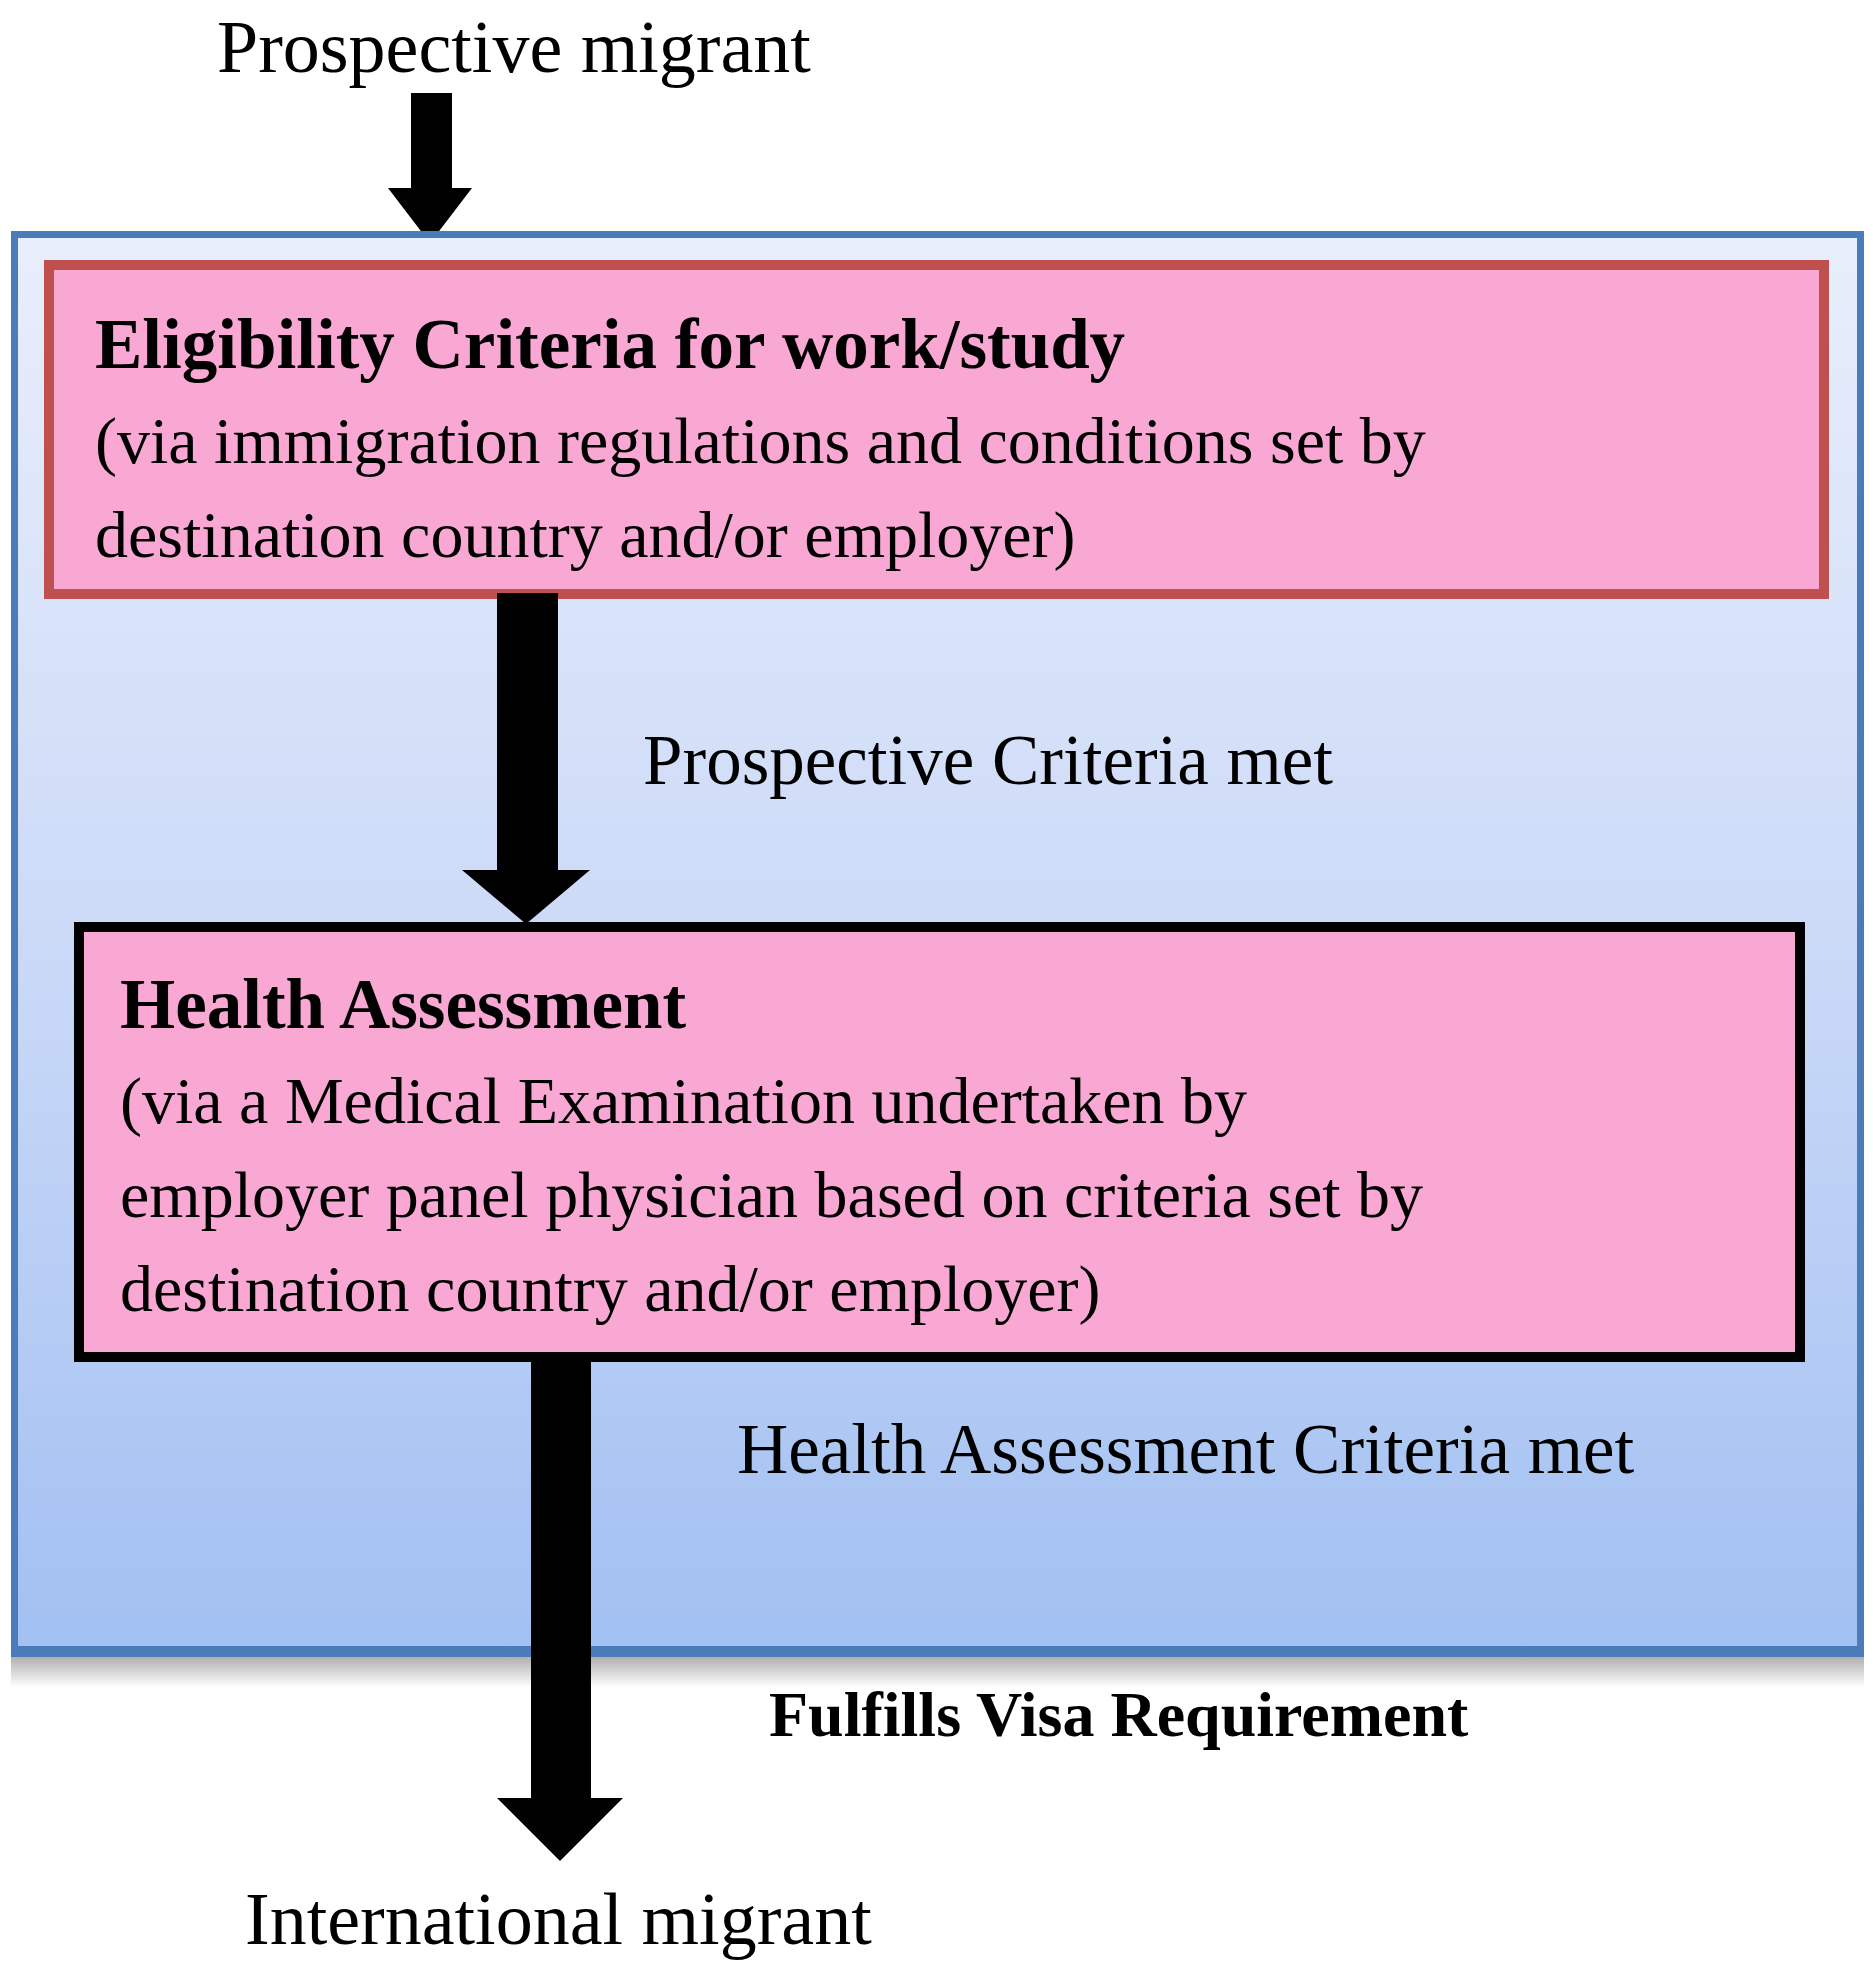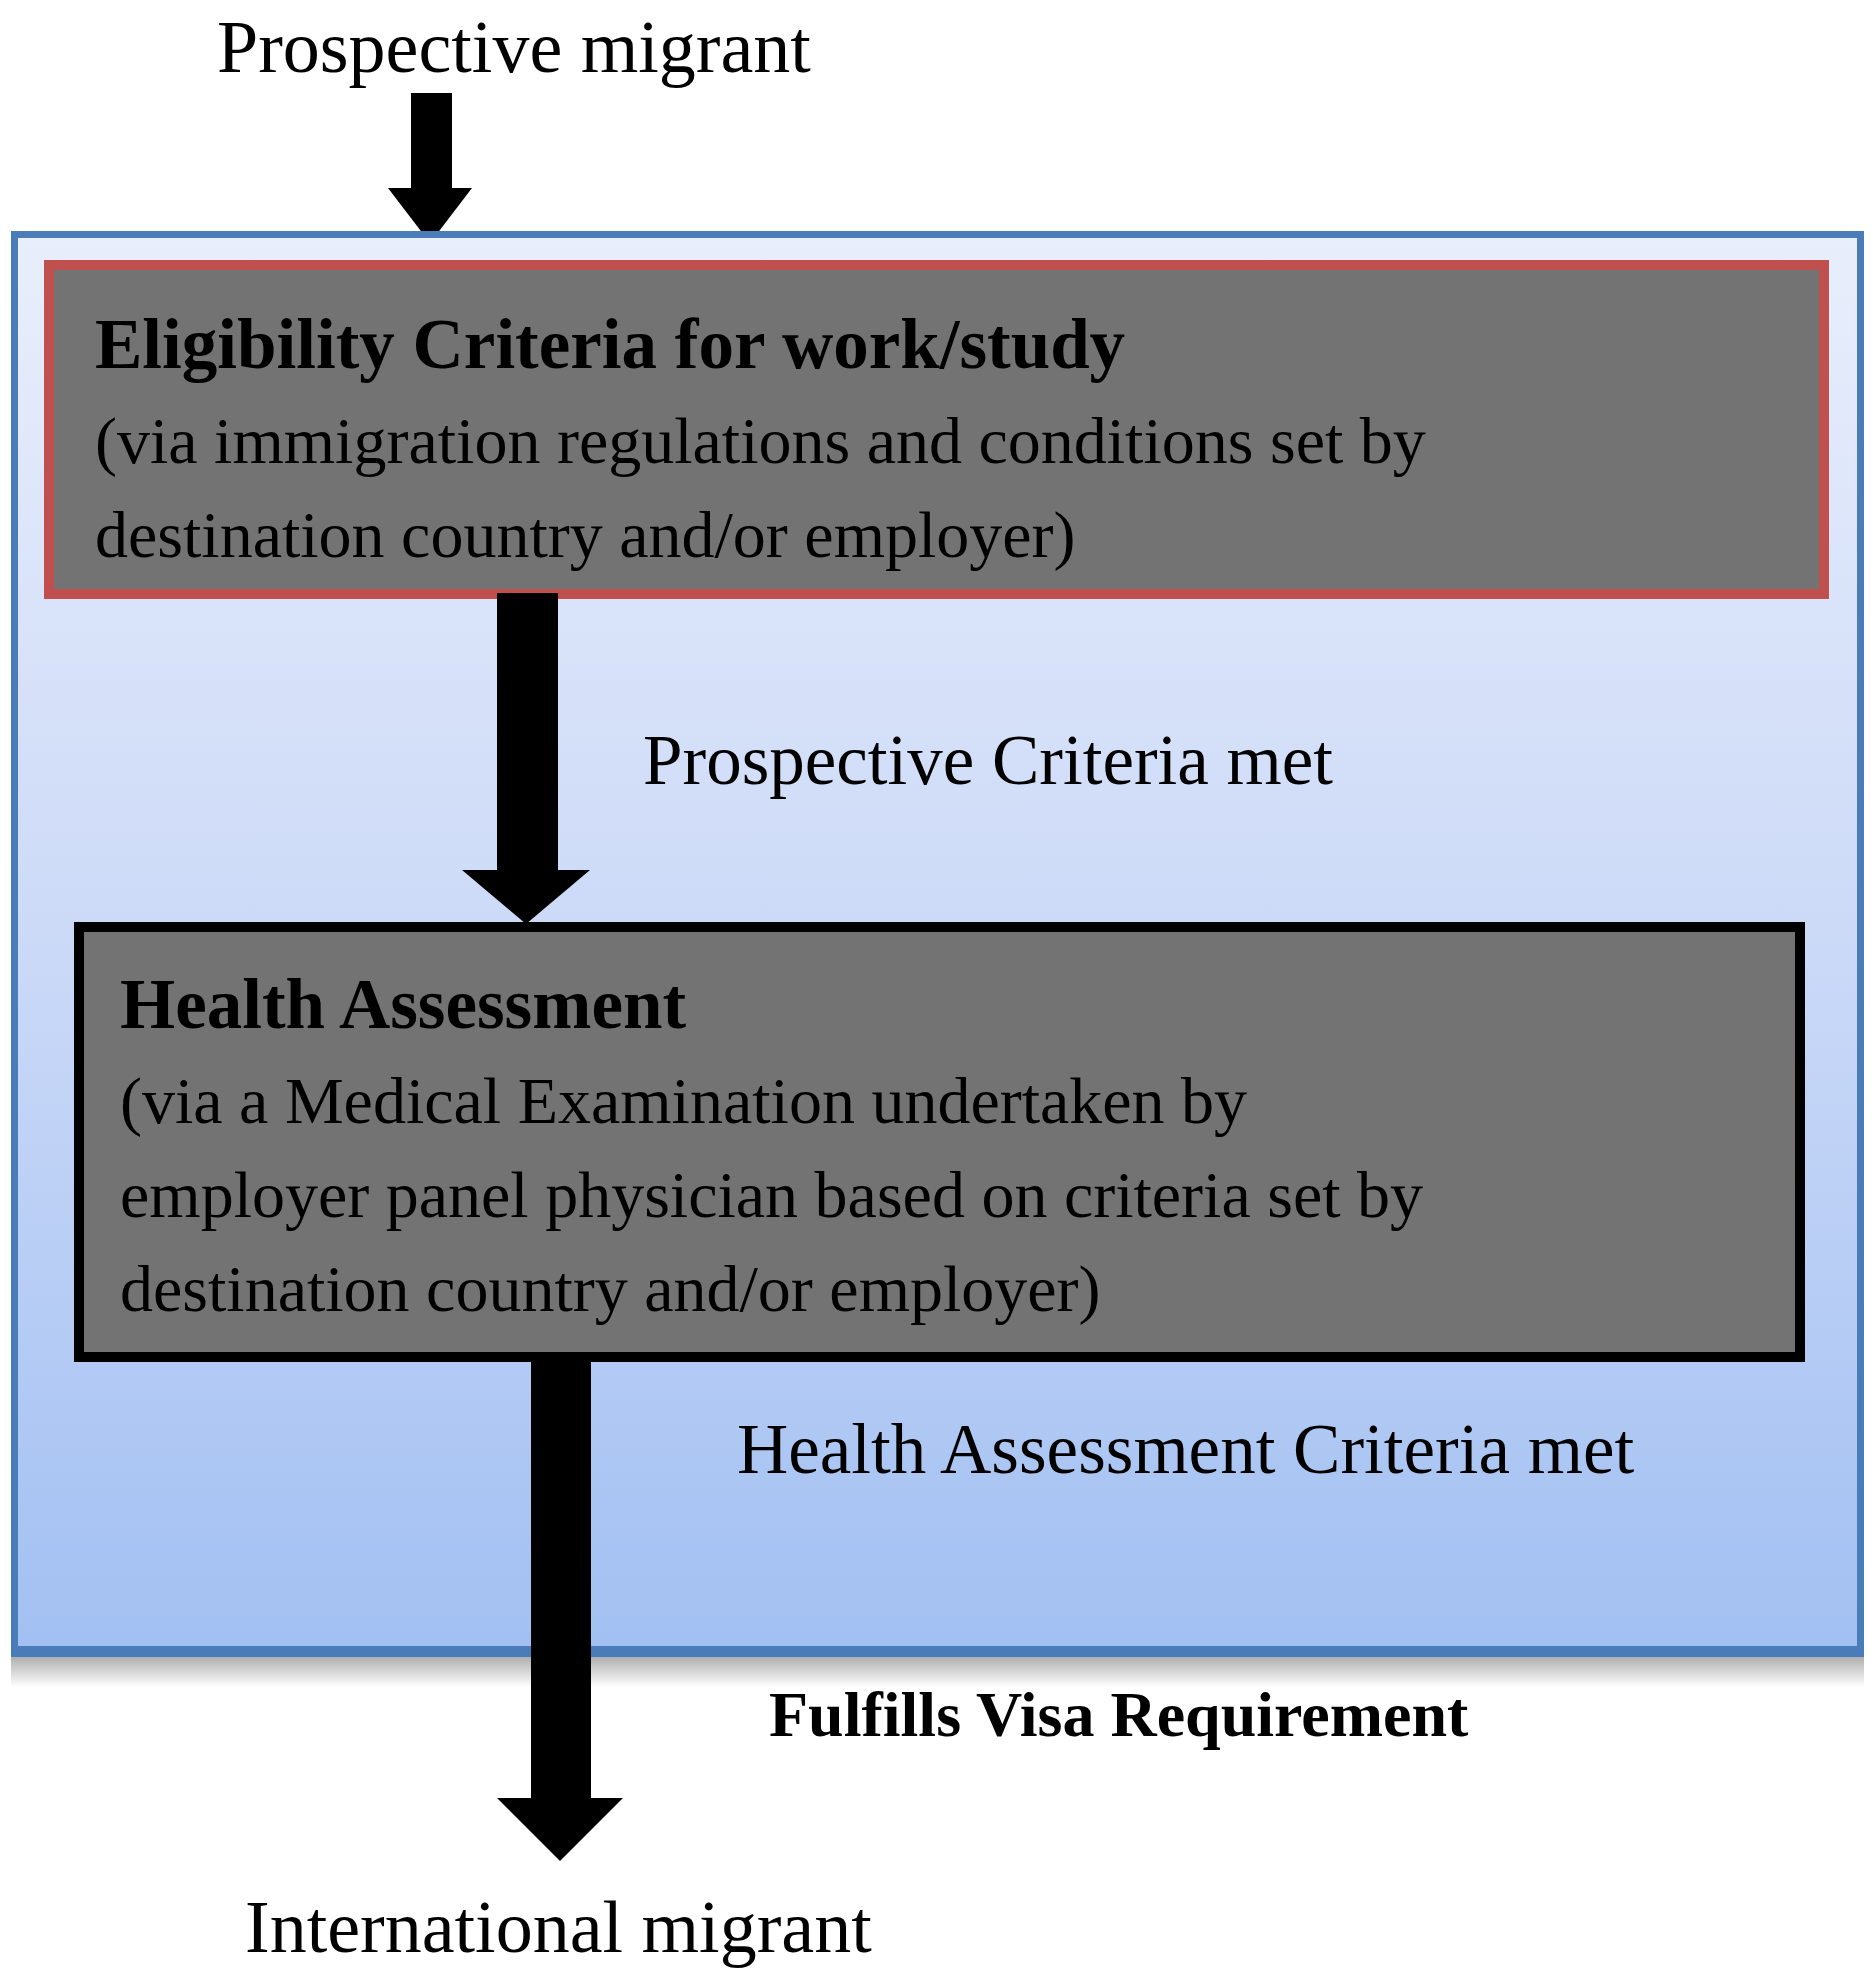--- a/index.html
+++ b/index.html
@@ -15,33 +15,33 @@
   .canvas{
     position:relative;
     width:1874px;height:1971px;
     background:#ffffff;
     font-family:"Liberation Serif","DejaVu Serif",serif;
     color:#000;
     overflow:hidden;
   }
   .txt{position:absolute;white-space:nowrap;}
   .start-label{left:217px;top:3.3px;font-size:74px;line-height:1.2;text-align:right;}
-  .end-label{left:245px;top:1875px;font-size:74px;line-height:1.2;margin-top:8px;}
+  .end-label{left:245px;top:1875px;font-size:74px;line-height:1.2;}
   .outer-box{
     position:absolute;left:10.7px;top:231px;width:1853px;height:1426px;
     box-sizing:border-box;
     border:7.4px solid var(--outer-border);
     border-bottom:11.6px solid var(--outer-border);
     background:linear-gradient(180deg,var(--outer-fill-top) 0%,var(--outer-fill-mid) 45%,var(--outer-fill-bottom) 100%);
   }
   .outer-shadow{
     position:absolute;left:10.7px;top:1657px;width:1853px;height:30px;
     background:linear-gradient(180deg,rgba(110,110,110,0.55),rgba(255,255,255,0));
   }
-  .inner-box{position:absolute;box-sizing:border-box;background:#737373;}
+  .inner-box{position:absolute;box-sizing:border-box;background:#f9a8d4;}
   .eligibility-box{
     left:44px;top:260px;width:1785px;height:339px;
     border:10.7px solid var(--eligibility-border);
     padding:25px 16.5px 0 41px;
   }
   .health-box{
     left:74px;top:922px;width:1731px;height:440px;
     border:10.7px solid var(--health-border);
     padding:23px 33px 0 36px;
   }

